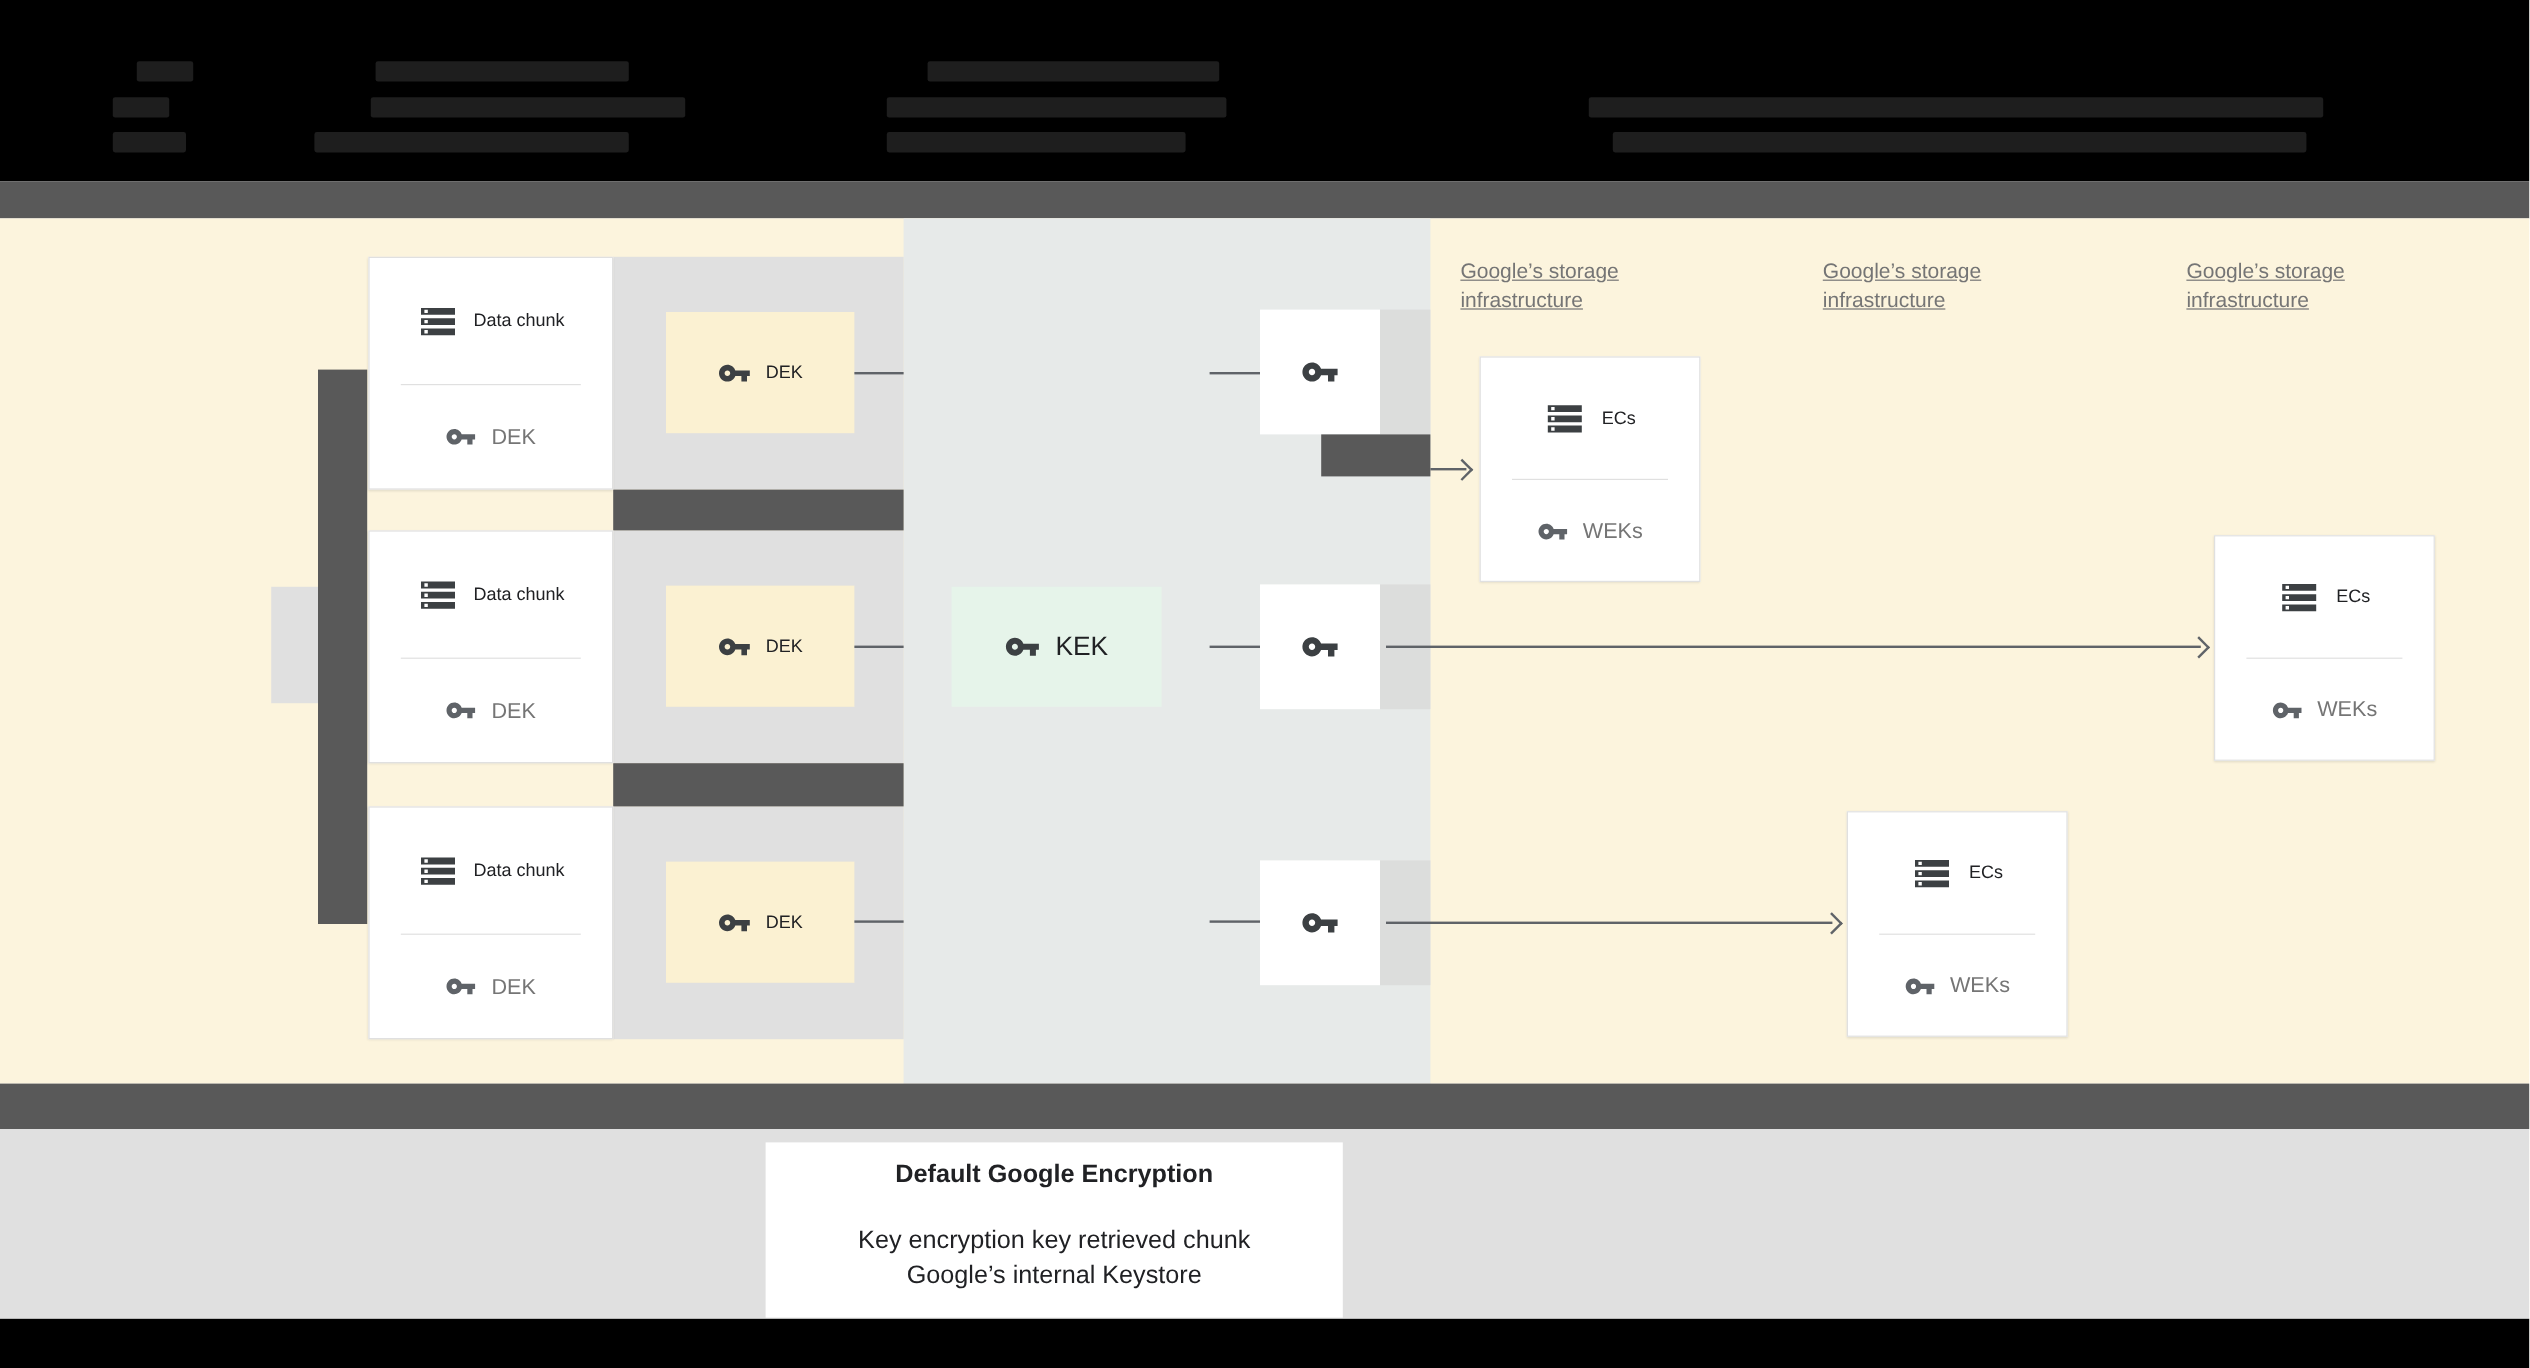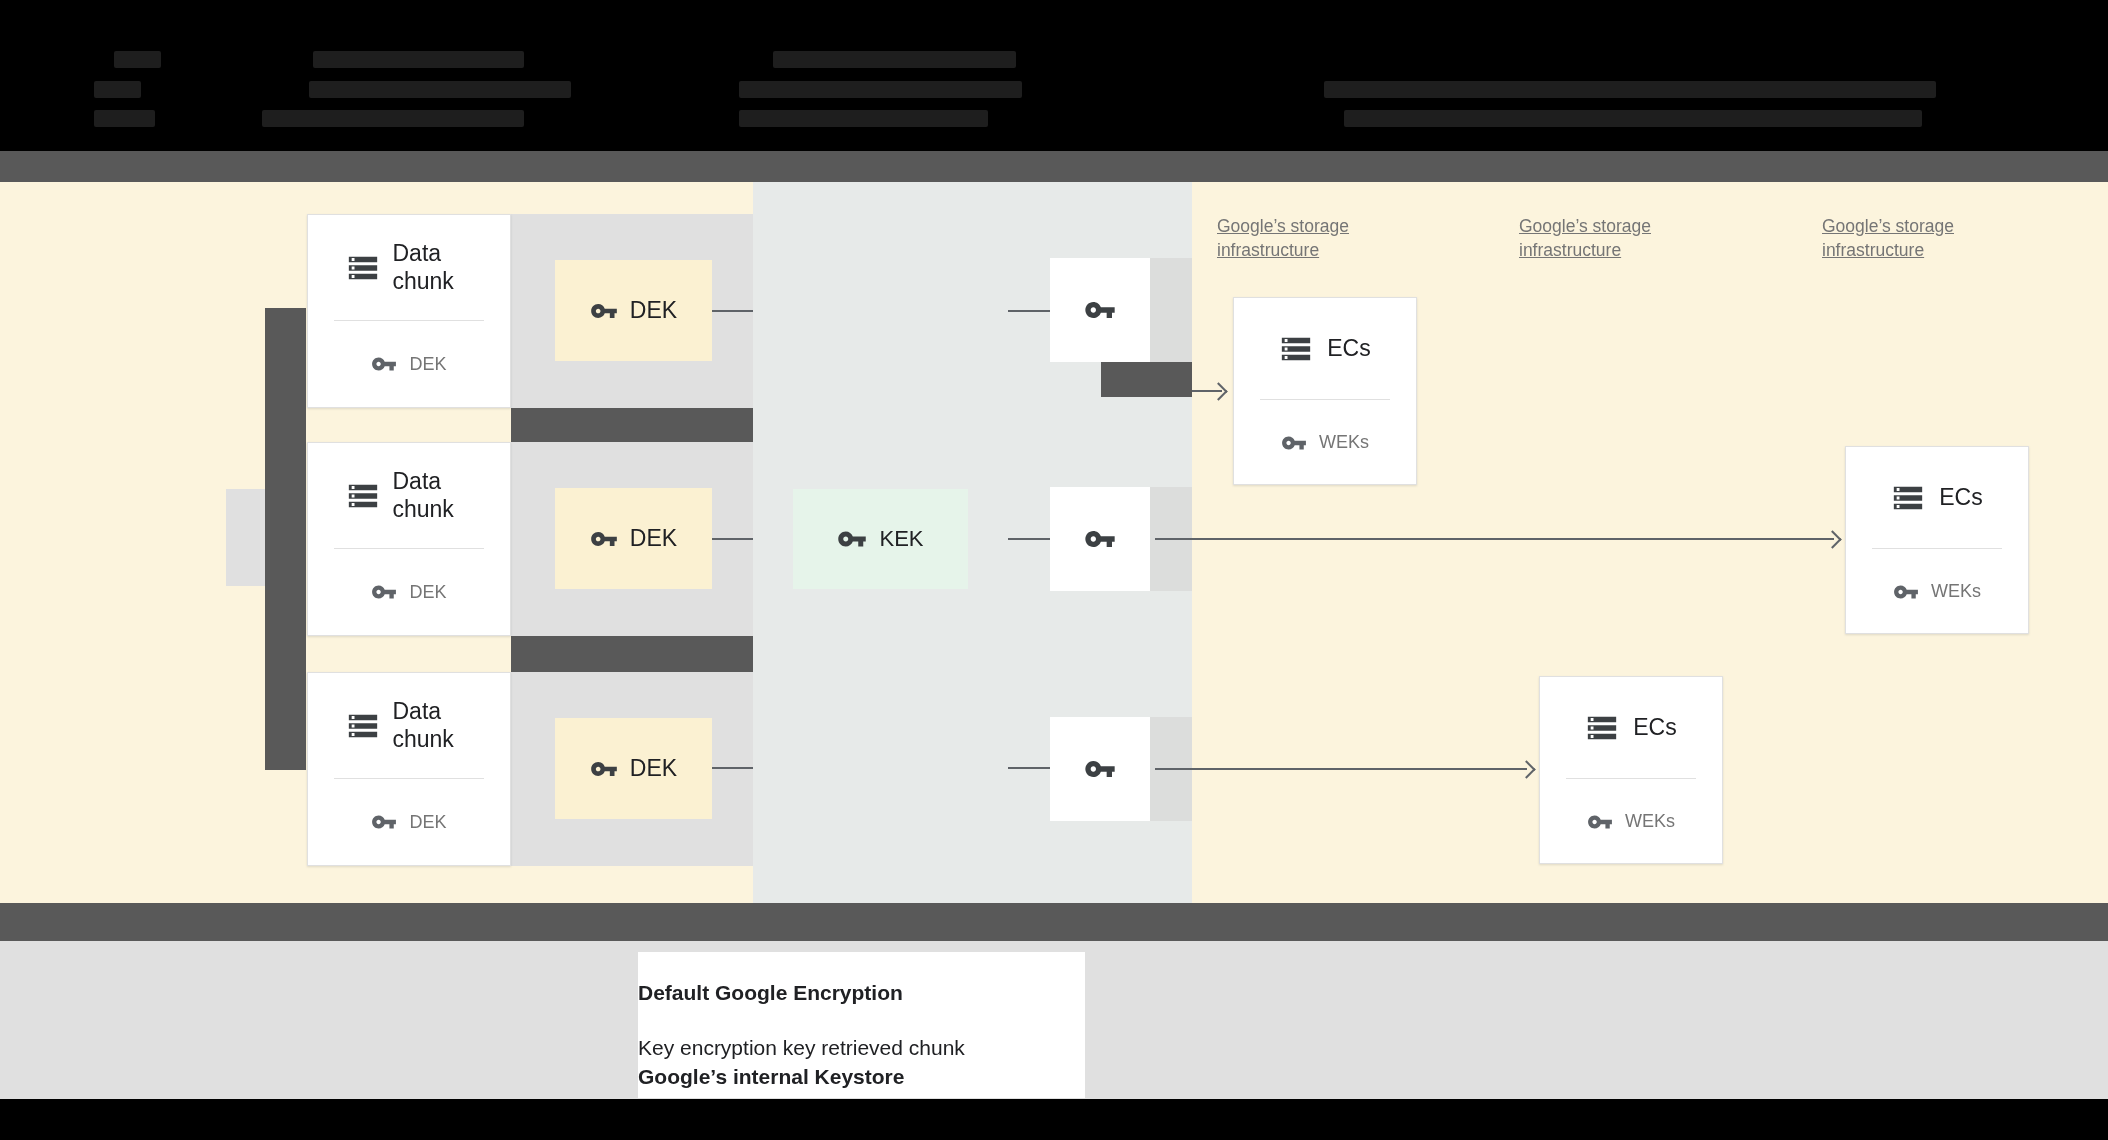--- a/index.html
+++ b/index.html
@@ -5,21 +5,21 @@
   html,body{margin:0;padding:0;background:#ffffff;}
   .stage{
     position:relative;width:2108px;height:1140px;overflow:hidden;
     font-family:"Liberation Sans","DejaVu Sans",sans-serif;color:#202124;background:#ffffff;
   }
   .abs{position:absolute;}
   .redact{position:absolute;height:17px;background:#1e1e1e;border-radius:2px;}
   .card{background:#ffffff;border:1px solid #e0e0e0;box-shadow:0 1px 2px rgba(60,64,67,.15);box-sizing:border-box;}
   .row-center{display:flex;align-items:center;justify-content:center;}
   .divider{border-top:1px solid #e0e0e0;margin:0 26px;}
-  .title{font-size:23px;color:#202124;}
+  .title{font-size:15px;color:#202124;}
   .sub{font-size:18px;color:#757575;}
   .line{position:absolute;height:2px;background:#5f6368;}
   .chev{position:absolute;width:11px;height:11px;border-top:2px solid #5f6368;border-right:2px solid #5f6368;transform:rotate(45deg);}
   .storage-label{position:absolute;width:190px;font-size:17.5px;line-height:1.35;color:#757575;text-decoration:underline;}
   .caption-line{font-size:21px;line-height:1.35;color:#202124;}
   svg{display:block;}
 </style>
 </head>
 <body>
 
@@ -223,19 +223,19 @@
     </div>
     <div class="divider"></div>
     <div class="row-center" style="height:85px;gap:12px">
       <svg width="26" height="26" fill="#5f6368">
           <use href="#icon-key"></use>
         </svg>
       <div class="sub">WEKs</div>
     </div>
   </div>
 
-  <div class="abs" style="left:638px;top:952px;width:447px;height:146px;background:#ffffff;padding-top:27px;box-sizing:border-box">
+  <div class="abs" style="left:638px;top:952px;width:481px;height:146px;background:#ffffff;text-align:center;padding-top:13px;box-sizing:border-box">
     <div class="caption-line" style="font-weight:bold">Default Google Encryption</div>
     <div class="caption-line" style="margin-top:27px">Key encryption key retrieved chunk</div>
-    <div class="caption-line" style="font-weight:bold">Google’s internal Keystore</div>
+    <div class="caption-line" style="font-weight:normal">Google’s internal Keystore</div>
   </div>
 
 </div>
 
 </body></html>

